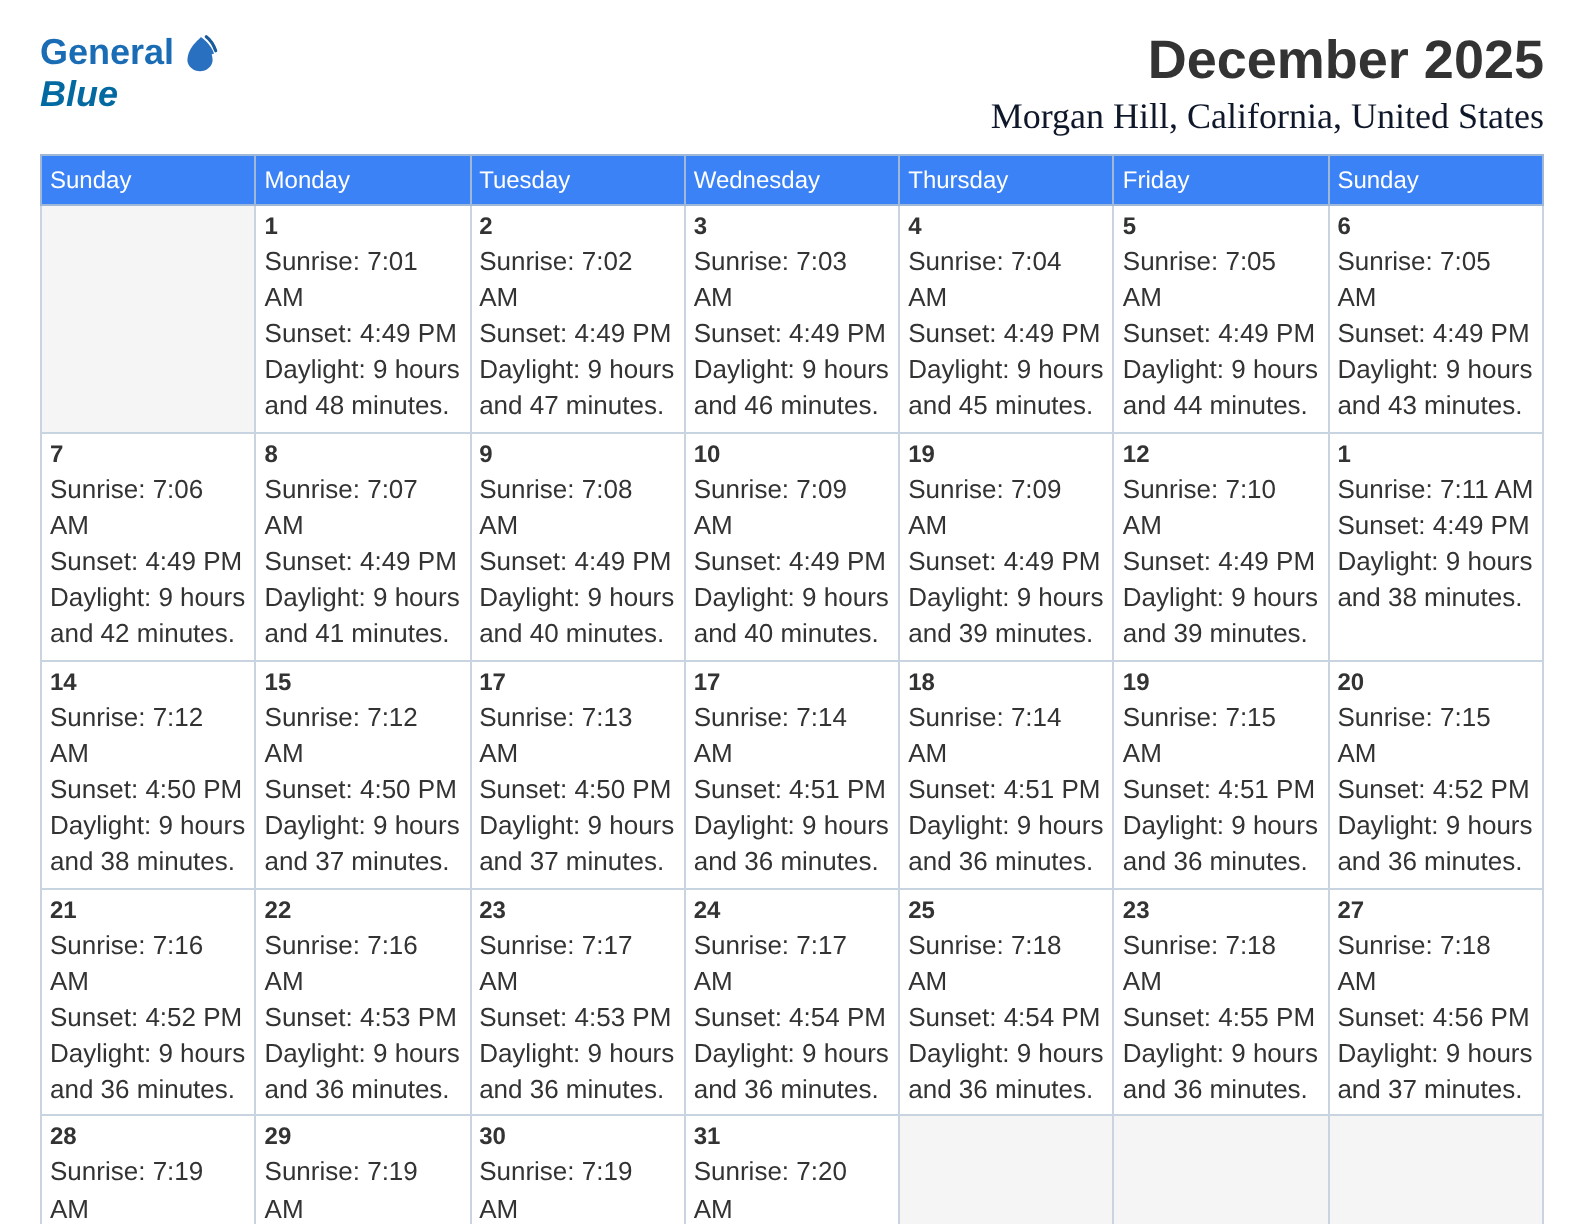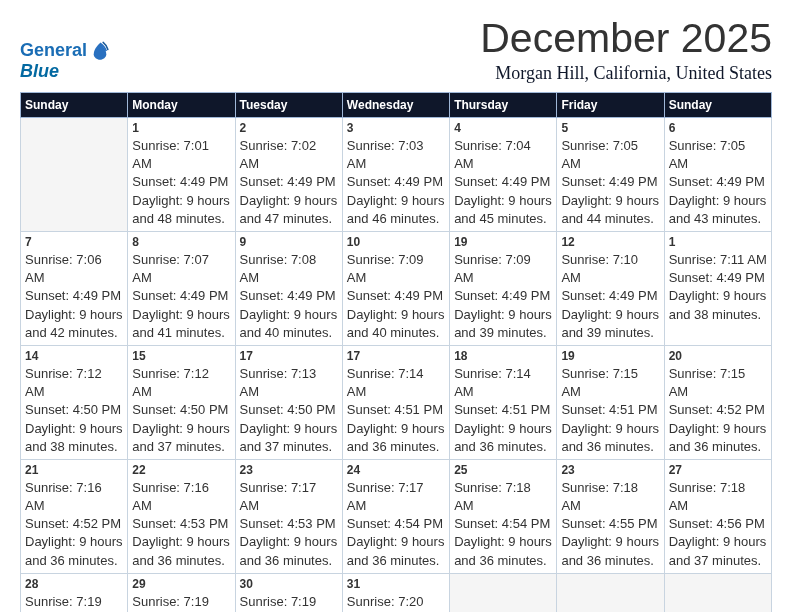--- a/index.html
+++ b/index.html
@@ -39,42 +39,42 @@
     }
     .logo-icon {
       width: 22px;
       height: 22px;
       margin-left: 2px;
     }
     .title-area {
       text-align: right;
     }
     .month-title {
-      font-size: 41px;
-      font-weight: normal;
+      font-size: 27px;
+      font-weight: bold;
       color: #333;
       line-height: 1.1;
     }
     .location {
       font-size: 18px;
       color: #0f172a;
       margin-top: 2px;
       font-family: Liberation Serif, serif;
     }
     .calendar-table {
       width: 100%;
       border-collapse: collapse;
       flex: 1;
       table-layout: fixed;
     }
     .calendar-table th {
-      background-color: #0f172a;
+      background-color: #3b82f6;
       color: #fff;
       font-size: 12px;
-      font-weight: bold;
+      font-weight: normal;
       padding: 5px 4px;
       text-align: left;
       border: 1px solid #a0b8d8;
     }
     .calendar-table td {
       border: 1px solid #c8d4e0;
       vertical-align: top;
       padding: 3px 4px;
       font-size: 10px;
       color: #333;
@@ -99,21 +99,21 @@
       font-weight: normal;
     }
   </style>
 </head>
 <body>
 
 <div class="page">
   <div class="header">
     <div class="logo">
       <div>
-        <div style="display:flex;align-items:center;margin-top:24px;">
+        <div style="display:flex;align-items:center;">
           <span class="logo-text">
             <span>General</span>
           </span>
           <svg class="logo-icon" viewBox="0 0 28 28" fill="none">
             <path d="M14 4 C14 4 22 10 22 18 C22 22 18 25 14 25 C10 25 6 22 6 18 C6 10 14 4 14 4Z" fill="#2970c0"></path>
             <path d="M14 4 C14 4 20 8 22 14" stroke="#2970c0" stroke-width="2" fill="none"></path>
             <path d="M18 3 Q22 6 24 12" stroke="#1a5a9a" stroke-width="2" fill="none" stroke-linecap="round"></path>
           </svg>
         </div>
         <div class="logo-text" style="color:#0369a1;font-style:italic;">Blue</div>

